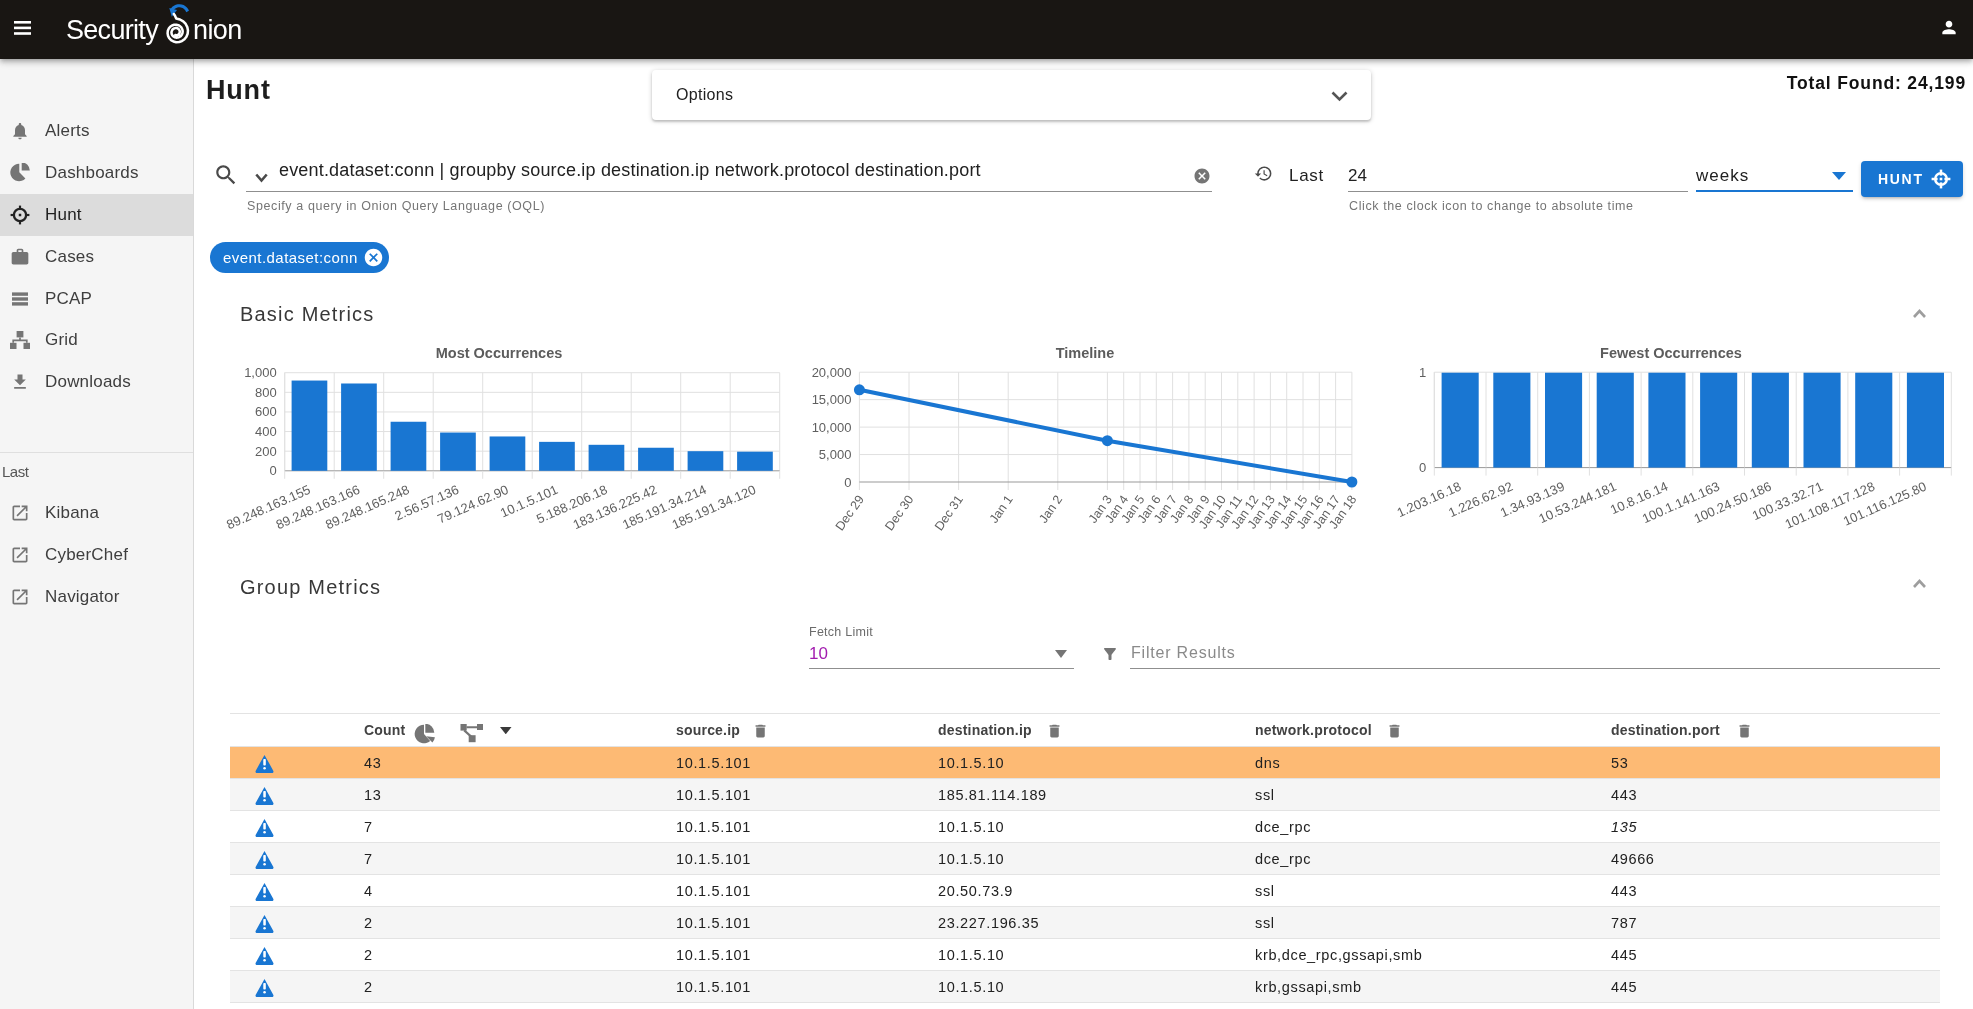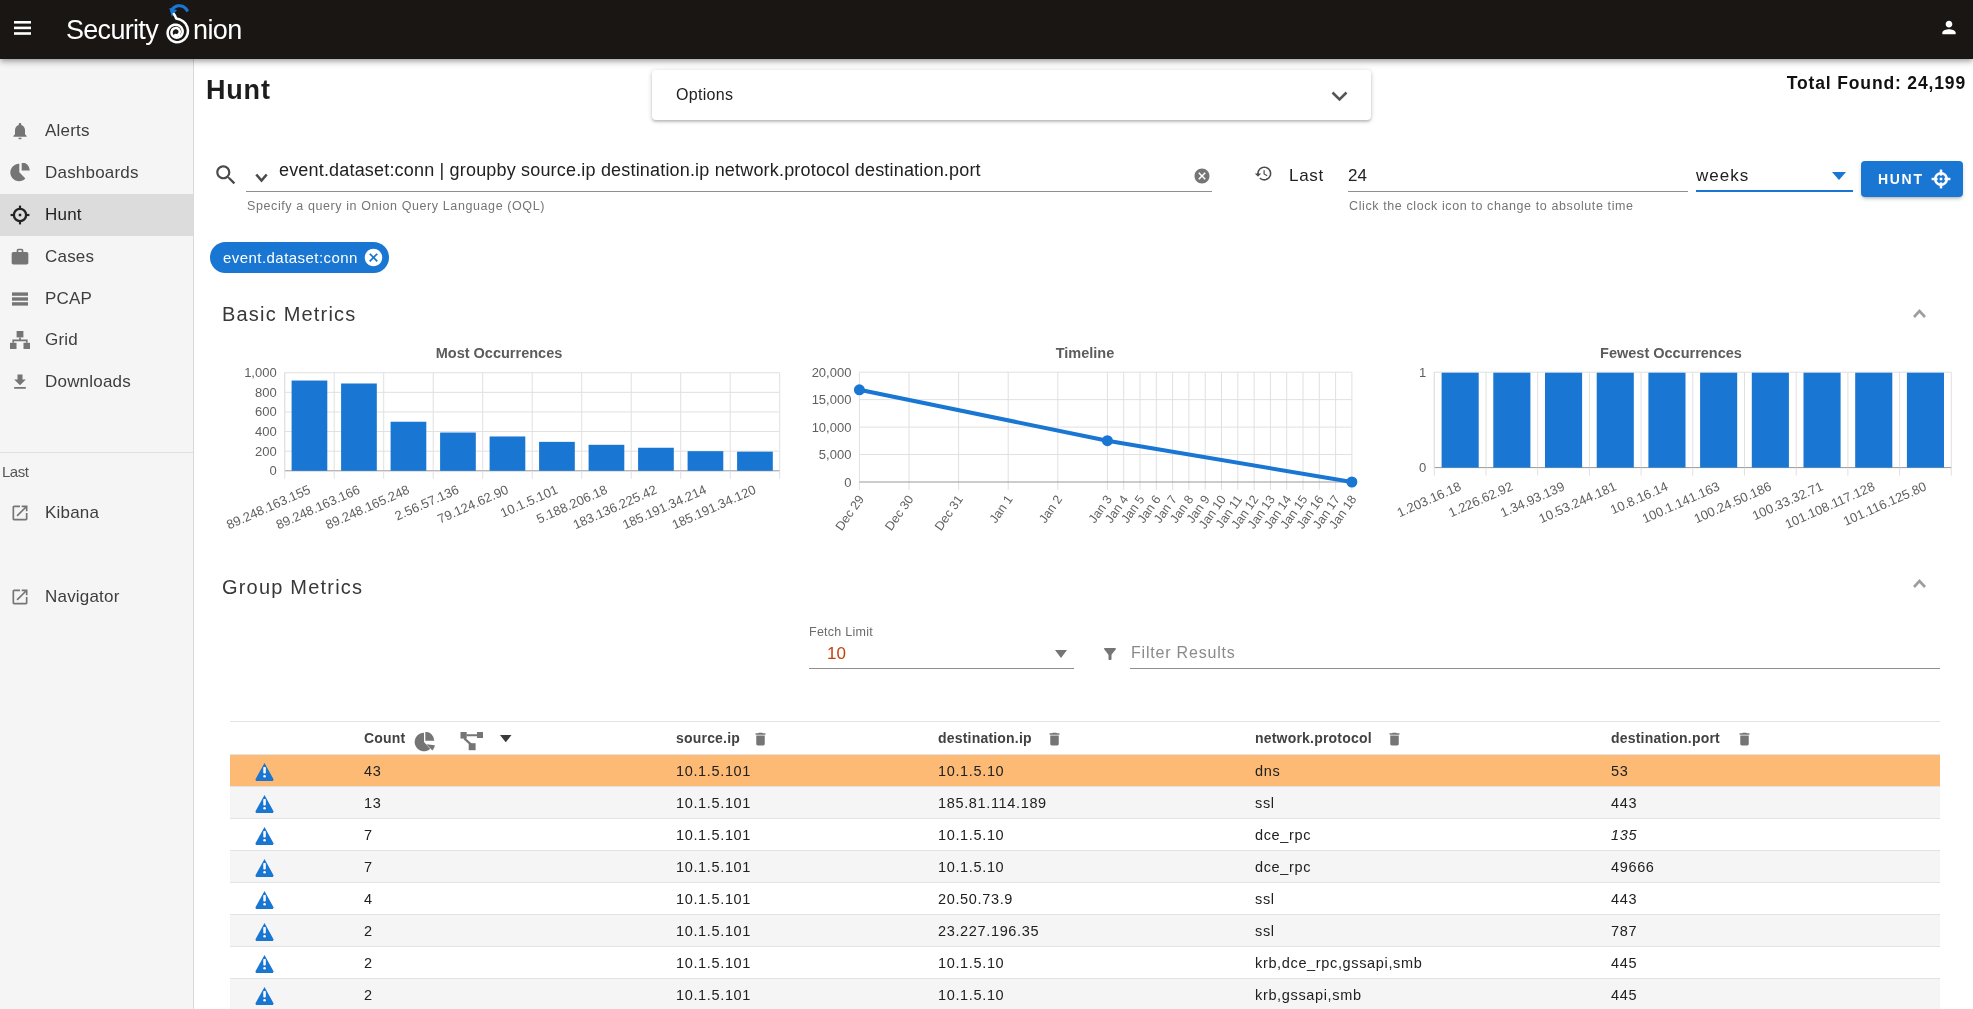--- a/index.html
+++ b/index.html
@@ -38,30 +38,30 @@
 #hunt-btn { position:absolute; left:1861px; top:161px; width:102px; height:36px; background:#1976d2; border-radius:4px;
   box-shadow:0 3px 3px -2px rgba(0,0,0,.2), 0 2px 4px 0 rgba(0,0,0,.14); color:#fff; font-size:14px; font-weight:bold;
   letter-spacing:1.7px; line-height:36px; padding-left:17px; }
 #hunt-btn svg { position:absolute; right:12px; top:8px; }
 
 
 #chip { position:absolute; left:210px; top:242px; width:179px; height:31px; background:#1976d2; border-radius:16px;
   color:#fff; font-size:15px; letter-spacing:0.45px; line-height:31px; padding-left:13px; }
 
 
-.section-h { position:absolute; left:222px; font-size:20px; letter-spacing:1.2px; color:#383838; }
+.section-h { position:absolute; left:240px; font-size:20px; letter-spacing:1.2px; color:#383838; }
 
 
 #fetch-label { position:absolute; left:809px; top:625px; font-size:12.5px; letter-spacing:0.25px; color:#6b6b6b; }
-#fetch-val { position:absolute; left:809px; top:644px; font-size:17px; color:#c2410c;margin-left:18px; }
+#fetch-val { position:absolute; left:809px; top:644px; font-size:17px; color:#a21caf; }
 #filter-ph { position:absolute; left:1131px; top:644px; font-size:16px; letter-spacing:0.8px; color:#8a8a8a; }
 
 
 #tbl { position:absolute; left:230px; top:713px; width:1710px; }
-.trow { position:absolute; left:0; width:1710px; border-bottom:1px solid #e3e3e3;margin-top:8px; }
+.trow { position:absolute; left:0; width:1710px; border-bottom:1px solid #e3e3e3; }
 .cell { position:absolute; top:0; font-size:14.5px; letter-spacing:0.65px; color:#212121; }
 .hcell { position:absolute; top:0; font-size:14px; font-weight:bold; letter-spacing:0.2px; color:#424242; }
 </style>
 </head>
 <body>
 
 <div id="appbar">
   <svg class="abs" style="left:14px;top:21px" width="17" height="14" viewBox="0 0 17 14">
     <rect x="0" y="0" width="17" height="2.6" fill="#fff"></rect>
     <rect x="0" y="5.6" width="17" height="2.6" fill="#fff"></rect>
@@ -136,20 +136,26 @@
       <svg class="ic" width="20" height="20" viewBox="0 0 24 24" fill="#757575">
         <path d="M19 9h-4V3H9v6H5l7 7 7-7zM5 18v2h14v-2H5z"></path>
       </svg>
       <div class="lb">Downloads</div>
     </div>
     <div class="navitem" style="top:433px">
       <svg class="ic" width="19" height="19" viewBox="0 0 24 24" fill="#757575">
         <path d="M19 19H5V5h7V3H5c-1.11 0-2 .9-2 2v14c0 1.1.89 2 2 2h14c1.1 0 2-.9 2-2v-7h-2v7zM14 3v2h3.59l-9.83 9.83 1.41 1.41L19 6.41V10h2V3h-7z"></path>
       </svg>
       <div class="lb">Kibana</div>
+    </div>
+    <div class="navitem" style="top:475px">
+      <svg class="ic" width="19" height="19" viewBox="0 0 24 24" fill="#757575">
+        <path d="M19 19H5V5h7V3H5c-1.11 0-2 .9-2 2v14c0 1.1.89 2 2 2h14c1.1 0 2-.9 2-2v-7h-2v7zM14 3v2h3.59l-9.83 9.83 1.41 1.41L19 6.41V10h2V3h-7z"></path>
+      </svg>
+      <div class="lb">CyberChef</div>
     </div>
     <div class="navitem" style="top:517px">
       <svg class="ic" width="19" height="19" viewBox="0 0 24 24" fill="#757575">
         <path d="M19 19H5V5h7V3H5c-1.11 0-2 .9-2 2v14c0 1.1.89 2 2 2h14c1.1 0 2-.9 2-2v-7h-2v7zM14 3v2h3.59l-9.83 9.83 1.41 1.41L19 6.41V10h2V3h-7z"></path>
       </svg>
       <div class="lb">Navigator</div>
     </div>
     <div id="tools-div"></div>
     <div id="tools-lb">Last</div>
   </div>

